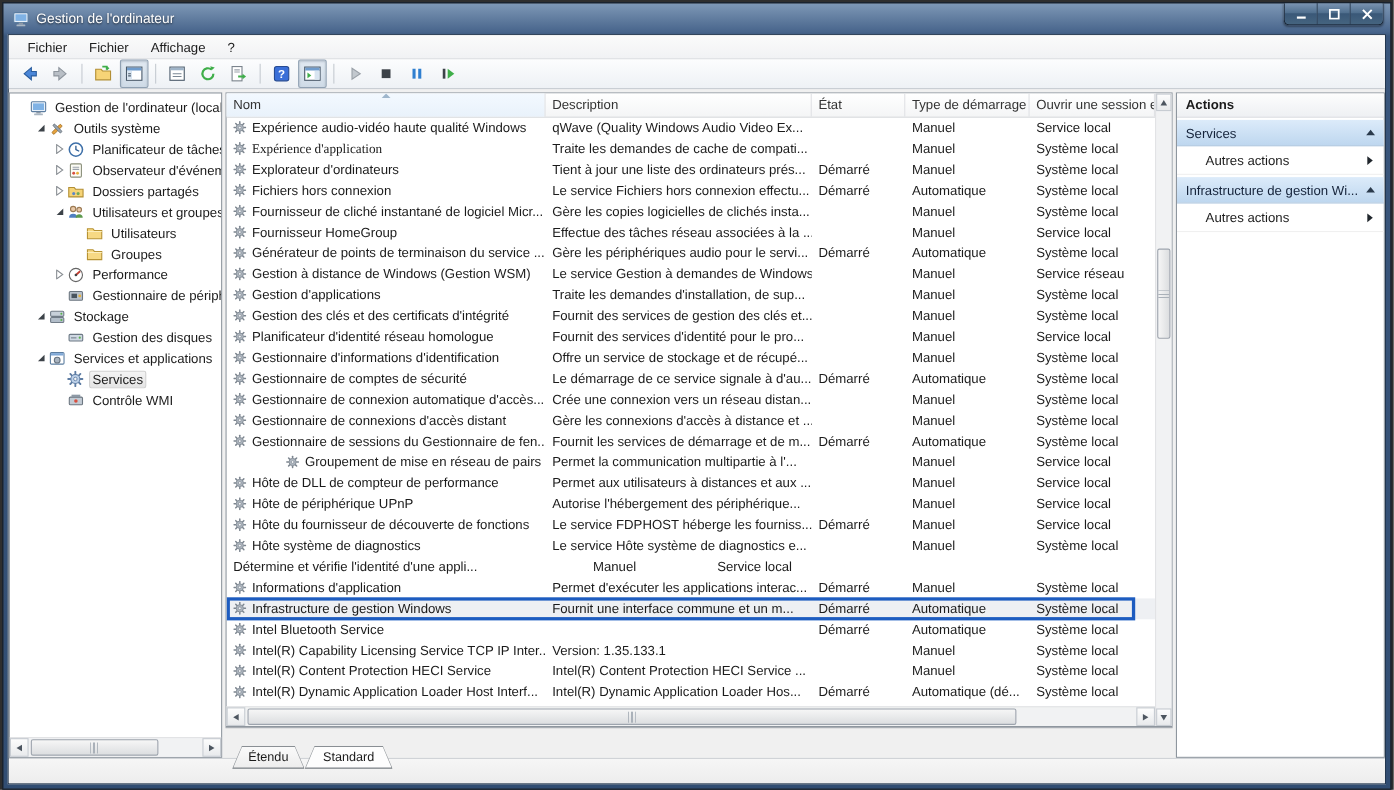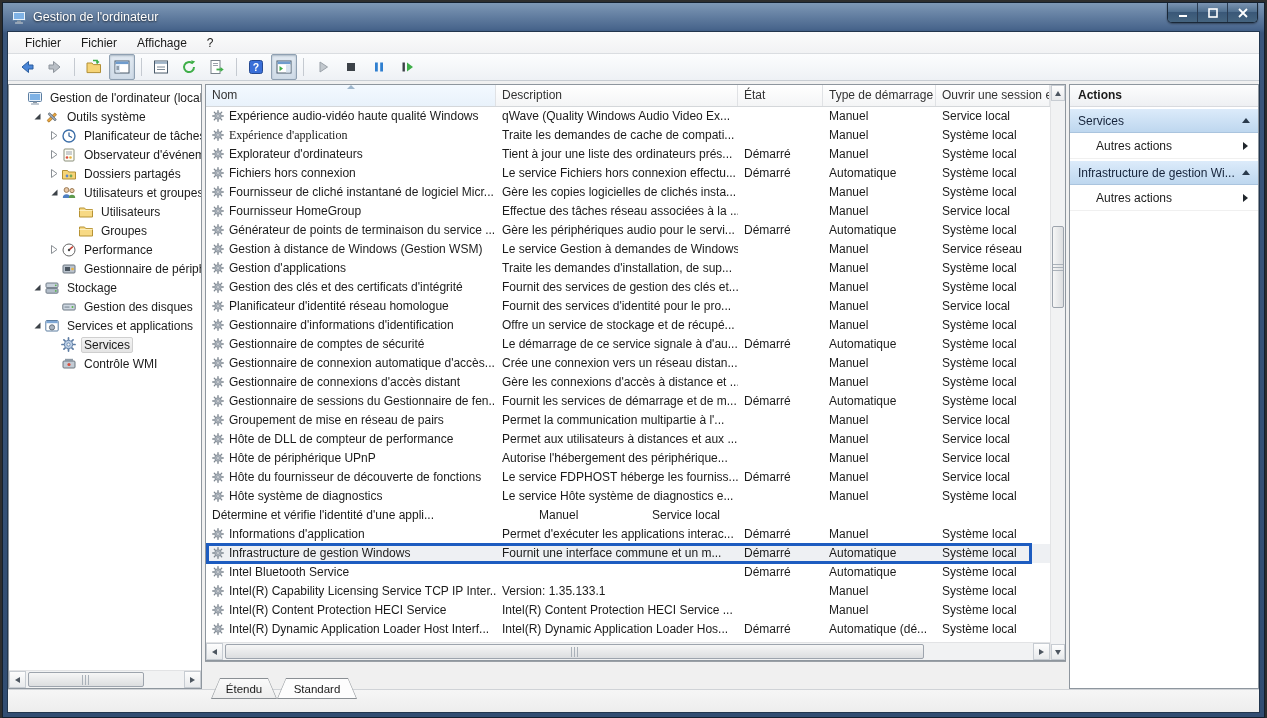--- a/index.html
+++ b/index.html
@@ -818,21 +818,21 @@
                           <circle cx="8" cy="8" r="4.4" fill="#aeb6bf" stroke="#7c858f"></circle>
                           <circle cx="8" cy="8" r="1.7" fill="#f4f6f8" stroke="#7c858f" stroke-width="0.8"></circle>
                         </svg>
                       </span><span>Gestionnaire de sessions du Gestionnaire de fen...</span></div>
                     <div class="lcell" style="width: 242px;">Fournit les services de démarrage et de m...</div>
                     <div class="lcell" style="width: 85px;">Démarré</div>
                     <div class="lcell" style="width: 113px;">Automatique</div>
                     <div class="lcell" style="width: 114px;">Système local</div>
                   </div>
                   <div class="lrow">
-                    <div class="lcell" style="width: 290px;"><span class="svg-wrap">
+                    <div class="lcell" style="width: 290px; text-align: right;"><span class="svg-wrap">
                         <svg viewBox="0 0 16 16" width="12" height="12">
                           <g stroke="#7c858f" stroke-width="1.8" stroke-linecap="round">
                             <line x1="13" y1="8" x2="15" y2="8"></line>
                             <line x1="11.5" y1="11.5" x2="12.9" y2="12.9"></line>
                             <line x1="8" y1="13" x2="8" y2="15"></line>
                             <line x1="4.5" y1="11.5" x2="3.1" y2="12.9"></line>
                             <line x1="3" y1="8" x2="1" y2="8"></line>
                             <line x1="4.5" y1="4.5" x2="3.1" y2="3.1"></line>
                             <line x1="8" y1="3" x2="8" y2="1"></line>
                             <line x1="11.5" y1="4.5" x2="12.9" y2="3.1"></line>

